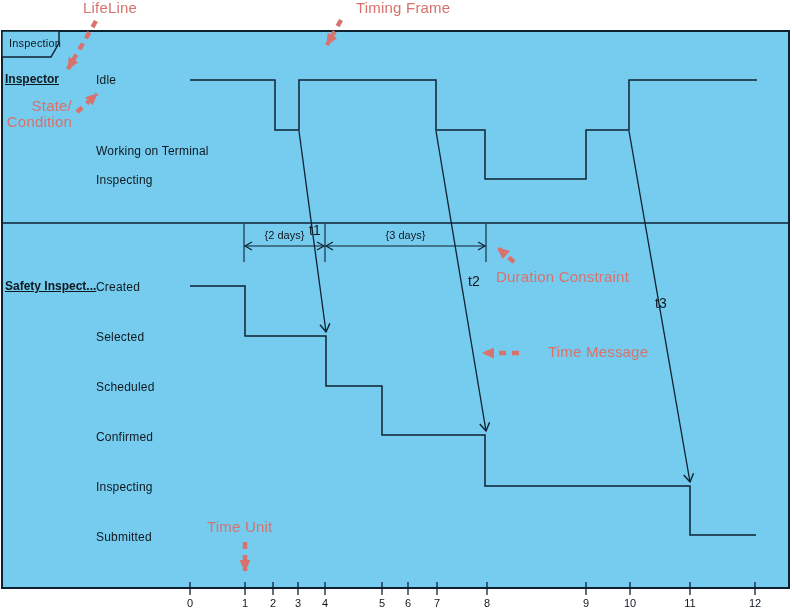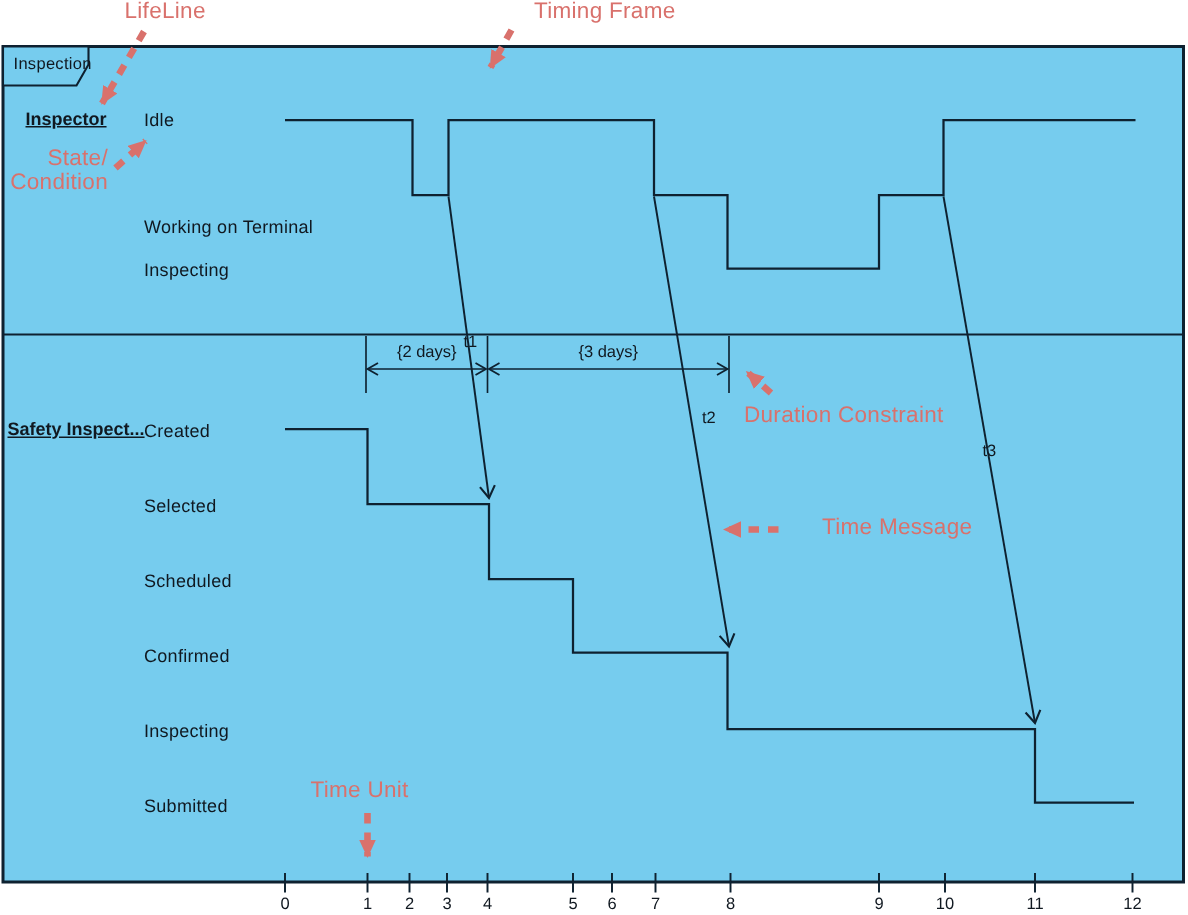--- a/index.html
+++ b/index.html
@@ -20,21 +20,21 @@
   .tab{fill:var(--frame-fill);stroke:var(--line);stroke-width:1.4;}
   .sep{stroke:var(--line);stroke-width:1.3;}
   .wave{fill:none;stroke:var(--line);stroke-width:1.5;}
   .msg{stroke:var(--line);stroke-width:1.3;}
   .dim{stroke:var(--line);stroke-width:1.1;}
   .tickline{stroke:var(--line);stroke-width:1.3;}
   .annline{stroke:var(--ann);stroke-width:4.4;stroke-dasharray:7 6;stroke-linecap:butt;}
   .dtext{font-size:12px;color:var(--text);letter-spacing:.2px;white-space:nowrap;}
   .small{font-size:11px;}
   .lifeline-name{font-size:12px;font-weight:bold;color:var(--text);text-decoration:underline;white-space:nowrap;}
-  .tlabel{font-size:11px;color:var(--text);white-space:nowrap;}
+  .tlabel{font-size:14px;color:var(--text);white-space:nowrap;}
   .dim-label{font-size:11px;color:var(--text);white-space:nowrap;transform:translateX(-50%);}
   .tick-label{font-size:11px;color:var(--text);white-space:nowrap;transform:translateX(-50%);}
   .ann{font-weight:normal;font-size:15px;color:var(--ann);white-space:pre-line;line-height:16px;letter-spacing:.2px;}
 </style>
 </head>
 <body>
 
 <div id="stage">
   <svg id="diagram" width="792" height="610">
     <defs>
@@ -81,21 +81,21 @@
         <line x1="341" y1="20" x2="327" y2="45" class="annline" marker-end="url(#annArrow)"></line>
         <line x1="77" y1="112" x2="97" y2="94" class="annline" marker-end="url(#annArrow)"></line>
         <line x1="514" y1="262" x2="498" y2="248" class="annline" marker-end="url(#annArrow)"></line>
         <line x1="519" y1="353" x2="483" y2="353" class="annline" marker-end="url(#annArrow)"></line>
         <line x1="245" y1="542" x2="245" y2="571" class="annline" marker-end="url(#annArrow)"></line>
       </g>
   </svg>
 
   <div id="labels">
     <div class="dtext small" style="left:9px;top:37px">Inspection</div>
-  <div class="lifeline-name" style="left: 17px; top: 72px; text-align: right;">Inspector</div>
+  <div class="lifeline-name" style="left: 5px; top: 72px; text-align: right;">Inspector</div>
       <div class="dtext" style="left: 96px; top: 73px;">Idle</div>
       <div class="dtext" style="left: 96px; top: 122px; margin-top: 22px;">Working on Terminal</div>
       <div class="dtext" style="left: 96px; top: 173px;">Inspecting</div>
       <div class="lifeline-name" style="left: 5px; top: 279px;">Safety Inspect...</div>
       <div class="dtext" style="left: 96px; top: 280px;">Created</div>
       <div class="dtext" style="left: 96px; top: 330px;">Selected</div>
       <div class="dtext" style="left: 96px; top: 380px;">Scheduled</div>
       <div class="dtext" style="left: 96px; top: 430px;">Confirmed</div>
       <div class="dtext" style="left: 96px; top: 480px;">Inspecting</div>
       <div class="dtext" style="left: 96px; top: 530px;">Submitted</div>

